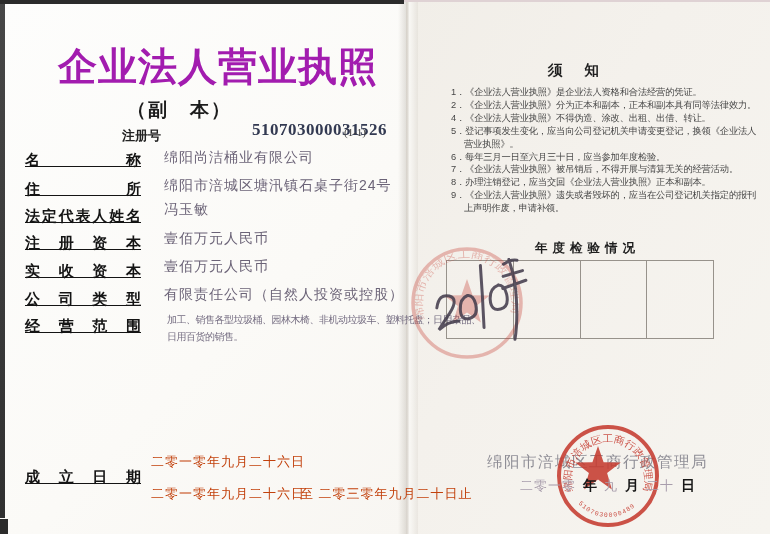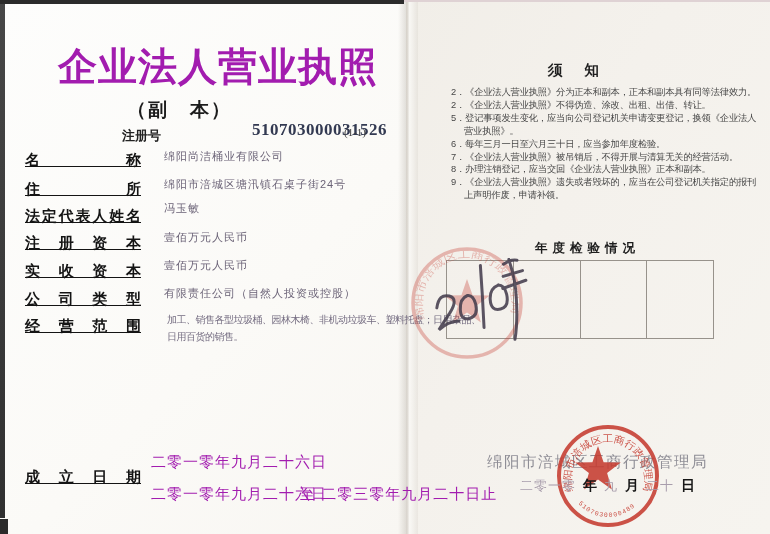--- a/index.html
+++ b/index.html
@@ -22,24 +22,24 @@
   .subtitle{position:absolute;left:127px;top:97px;font-size:19px;font-weight:bold;
         color:#1c1c1c;letter-spacing:2px;}
   .reg-label{position:absolute;left:122px;top:127px;font-size:13px;font-weight:bold;color:#222;}
   .reg-number{position:absolute;left:252px;top:120px;font-size:17px;font-weight:bold;
         font-family:"Liberation Serif",serif;color:#333a52;letter-spacing:0.5px;}
   .reg-note{position:absolute;left:344px;top:126px;font-size:11px;
         font-family:"Liberation Serif",serif;color:#3c3c3c;}
 
   .flabel{position:absolute;left:25px;width:116px;font-size:15px;font-weight:bold;color:#141414;
         text-align:justify;text-align-last:justify;-moz-text-align-last:justify;white-space:nowrap;text-decoration:underline;}
-  .fvalue{position:absolute;left:164px;font-size:11px;color:#6b6377;letter-spacing:1px;white-space:nowrap;}
+  .fvalue{position:absolute;left:164px;font-size:14px;color:#6b6377;letter-spacing:1px;white-space:nowrap;}
   .scope-line{position:absolute;left:167px;font-size:10px;color:#746c81;letter-spacing:-0.5px;white-space:nowrap;}
 
-  .date-value{font-size:15px;color:#a21caf;letter-spacing:1px;white-space:nowrap;position:absolute;}
+  .date-value{font-size:13px;color:#c2410c;letter-spacing:1px;white-space:nowrap;position:absolute;}
 
   .notice-heading{position:absolute;left:548px;top:61px;font-size:14.5px;font-weight:bold;
         color:#1e1e1e;letter-spacing:22px;white-space:nowrap;}
   .notice-list{position:absolute;left:451px;top:86px;width:306px;font-size:9.3px;
         line-height:12.9px;color:#474747;letter-spacing:-0.2px;}
   .notice-item{padding-left:13px;text-indent:-13px;}
 
   .annual-heading{position:absolute;left:535px;top:240px;font-size:12.5px;font-weight:bold;
         color:#1e1e1e;letter-spacing:5px;white-space:nowrap;}
   .annual-table{position:absolute;left:446px;top:260px;width:266px;height:77px;
@@ -97,22 +97,23 @@
   <div class="scope-line" style="top:313px">加工、销售各型垃圾桶、园林木椅、非机动垃圾车、塑料托盘；日用杂品、</div>
   <div class="scope-line" style="top:330px">日用百货的销售。</div>
 
   <div class="flabel" style="top:468px">成立日期</div>
   <div class="date-value" style="left:151px;top:453px">二零一零年九月二十六日</div>
   <div class="date-value" style="left:151px;top:485px">二零一零年九月二十六日</div>
   <div class="date-value" style="left:300px;top:485px">至 二零三零年九月二十日止</div>
 
   <div class="notice-heading">须知</div>
   <div class="notice-list">
+    <div class="notice-item">1．《企业法人营业执照》是企业法人资格和合法经营的凭证。</div>
     <div class="notice-item">2．《企业法人营业执照》分为正本和副本，正本和副本具有同等法律效力。</div>
-    <div class="notice-item">2．《企业法人营业执照》不得伪造、涂改、出租、出借、转让。</div>
+    <div class="notice-item">4．《企业法人营业执照》不得伪造、涂改、出租、出借、转让。</div>
     <div class="notice-item">5．登记事项发生变化，应当向公司登记机关申请变更登记，换领《企业法人营业执照》。</div>
     <div class="notice-item">6．每年三月一日至六月三十日，应当参加年度检验。</div>
     <div class="notice-item">7．《企业法人营业执照》被吊销后，不得开展与清算无关的经营活动。</div>
     <div class="notice-item">8．办理注销登记，应当交回《企业法人营业执照》正本和副本。</div>
     <div class="notice-item">9．《企业法人营业执照》遗失或者毁坏的，应当在公司登记机关指定的报刊上声明作废，申请补领。</div>
   </div>
 
   <div class="annual-heading">年度检验情况</div>
   <div class="annual-table">
     <div class="annual-cell"></div>

